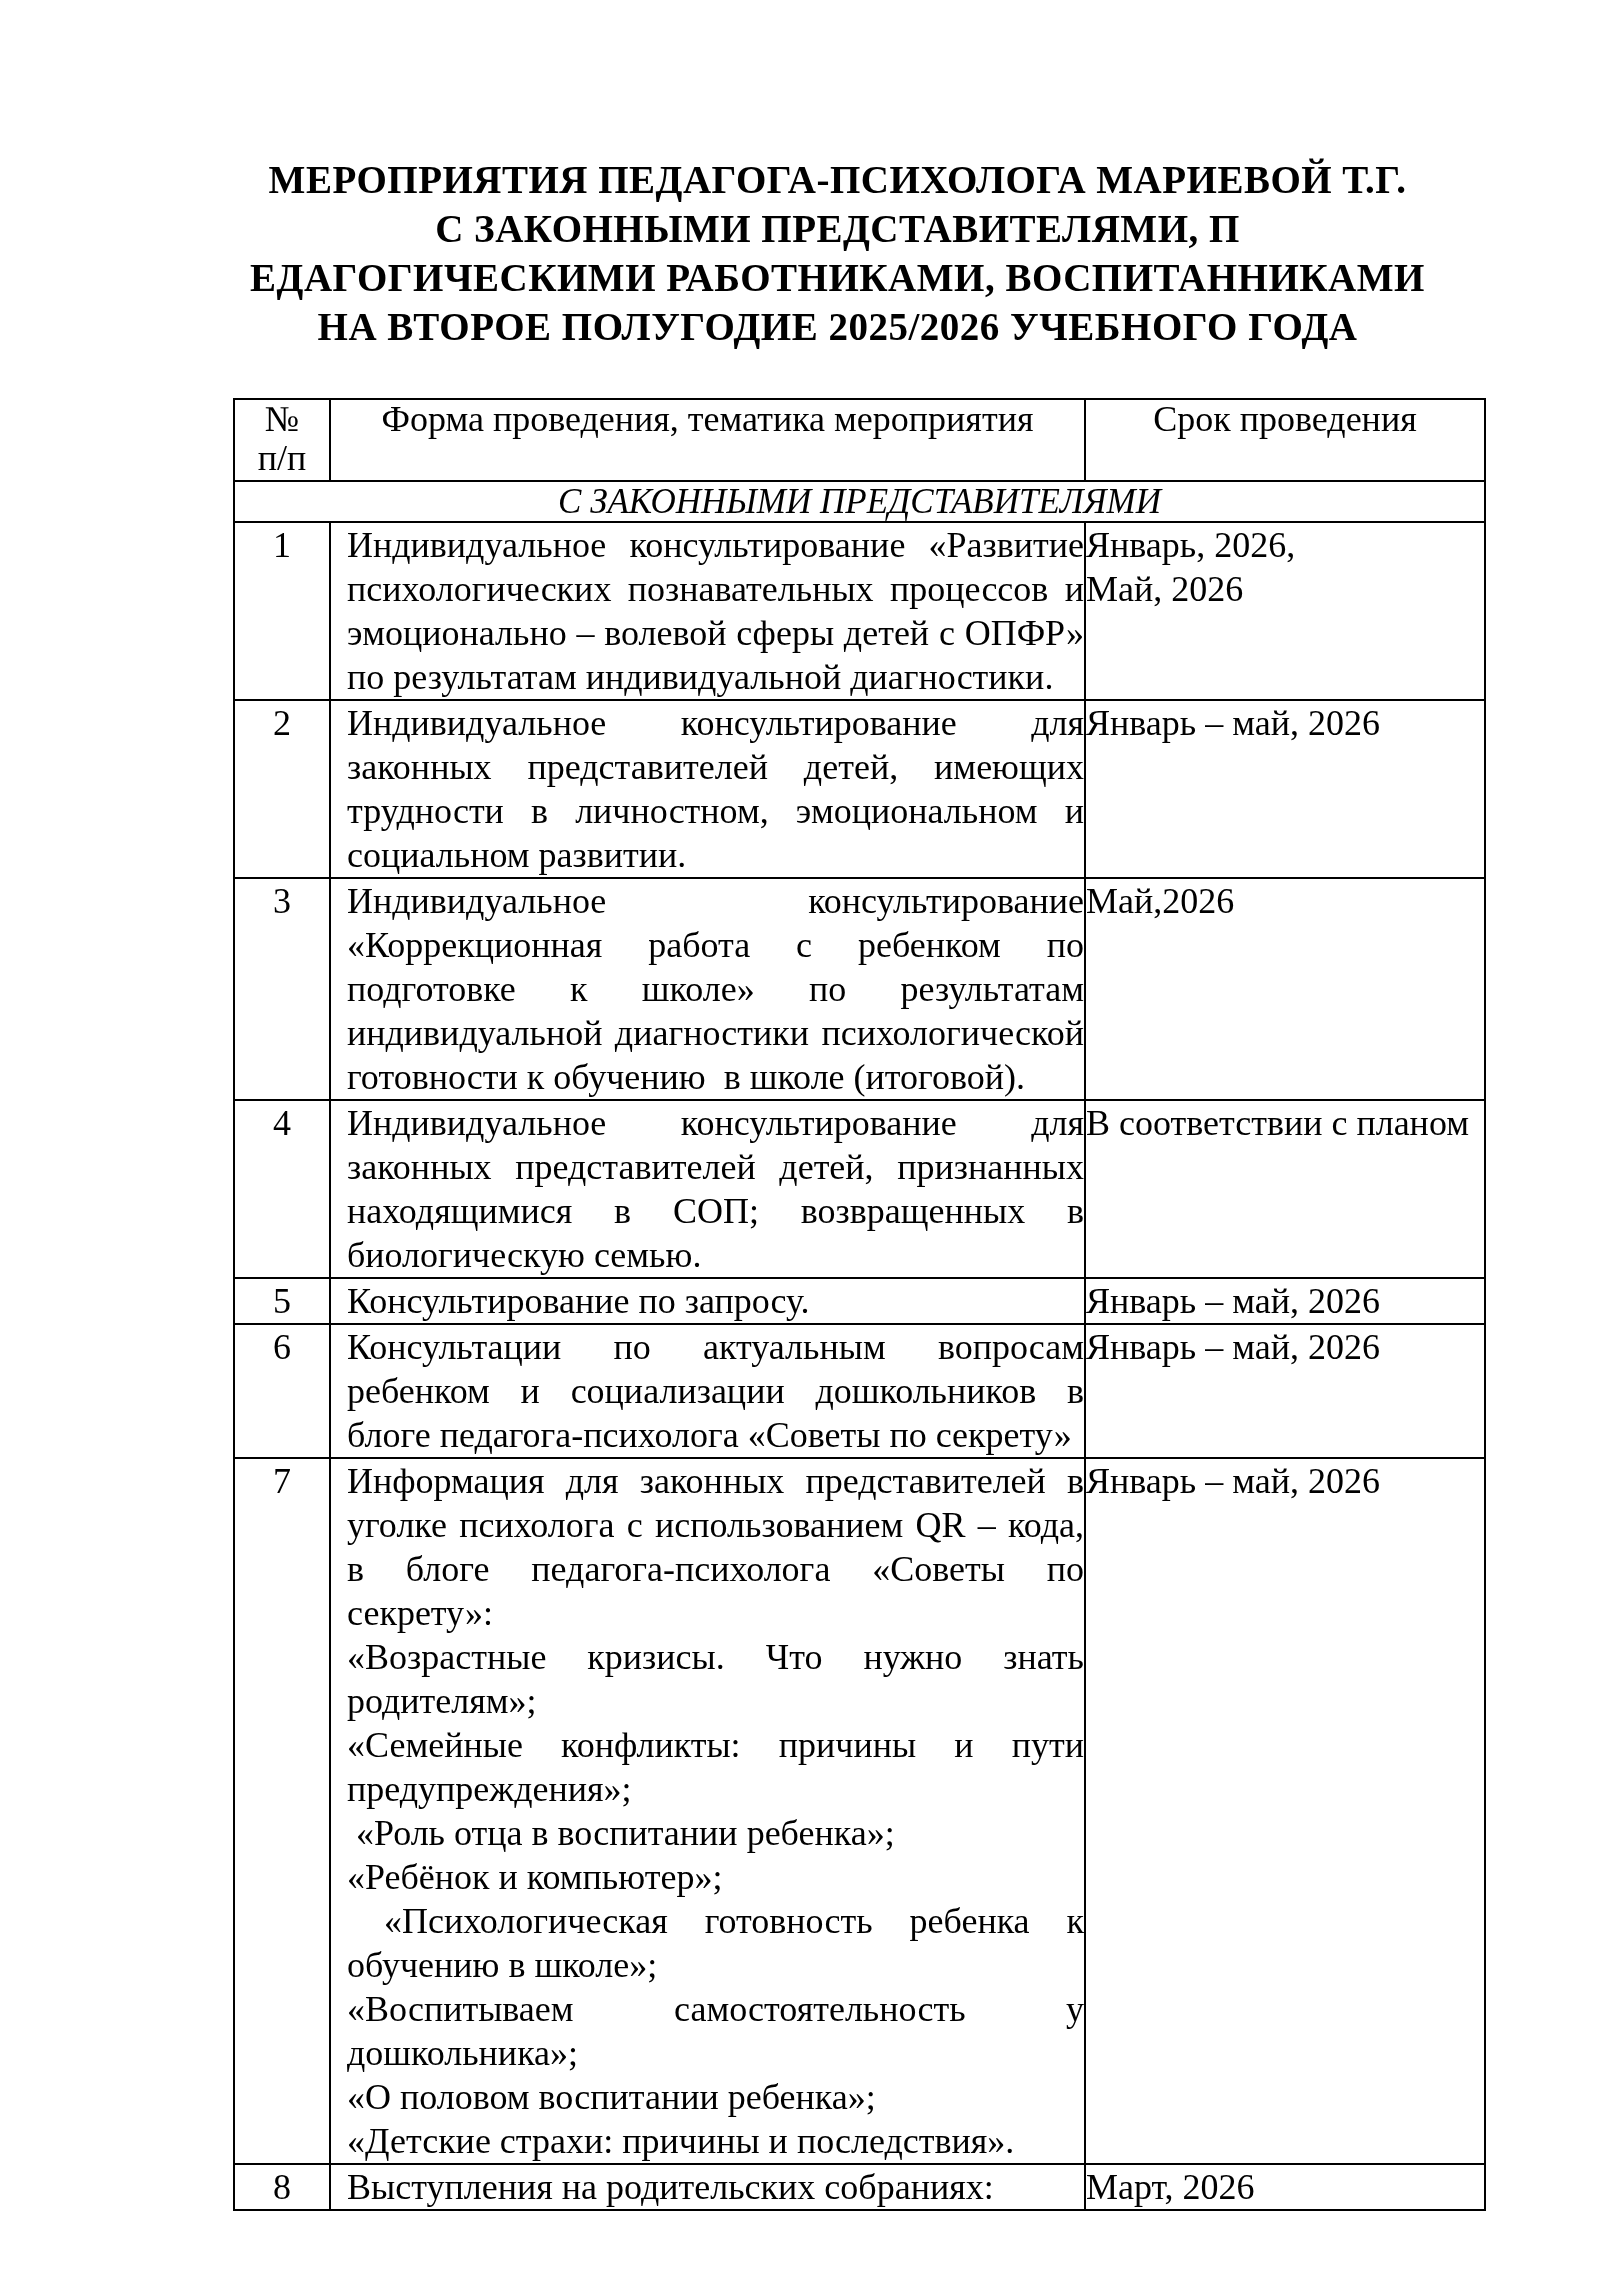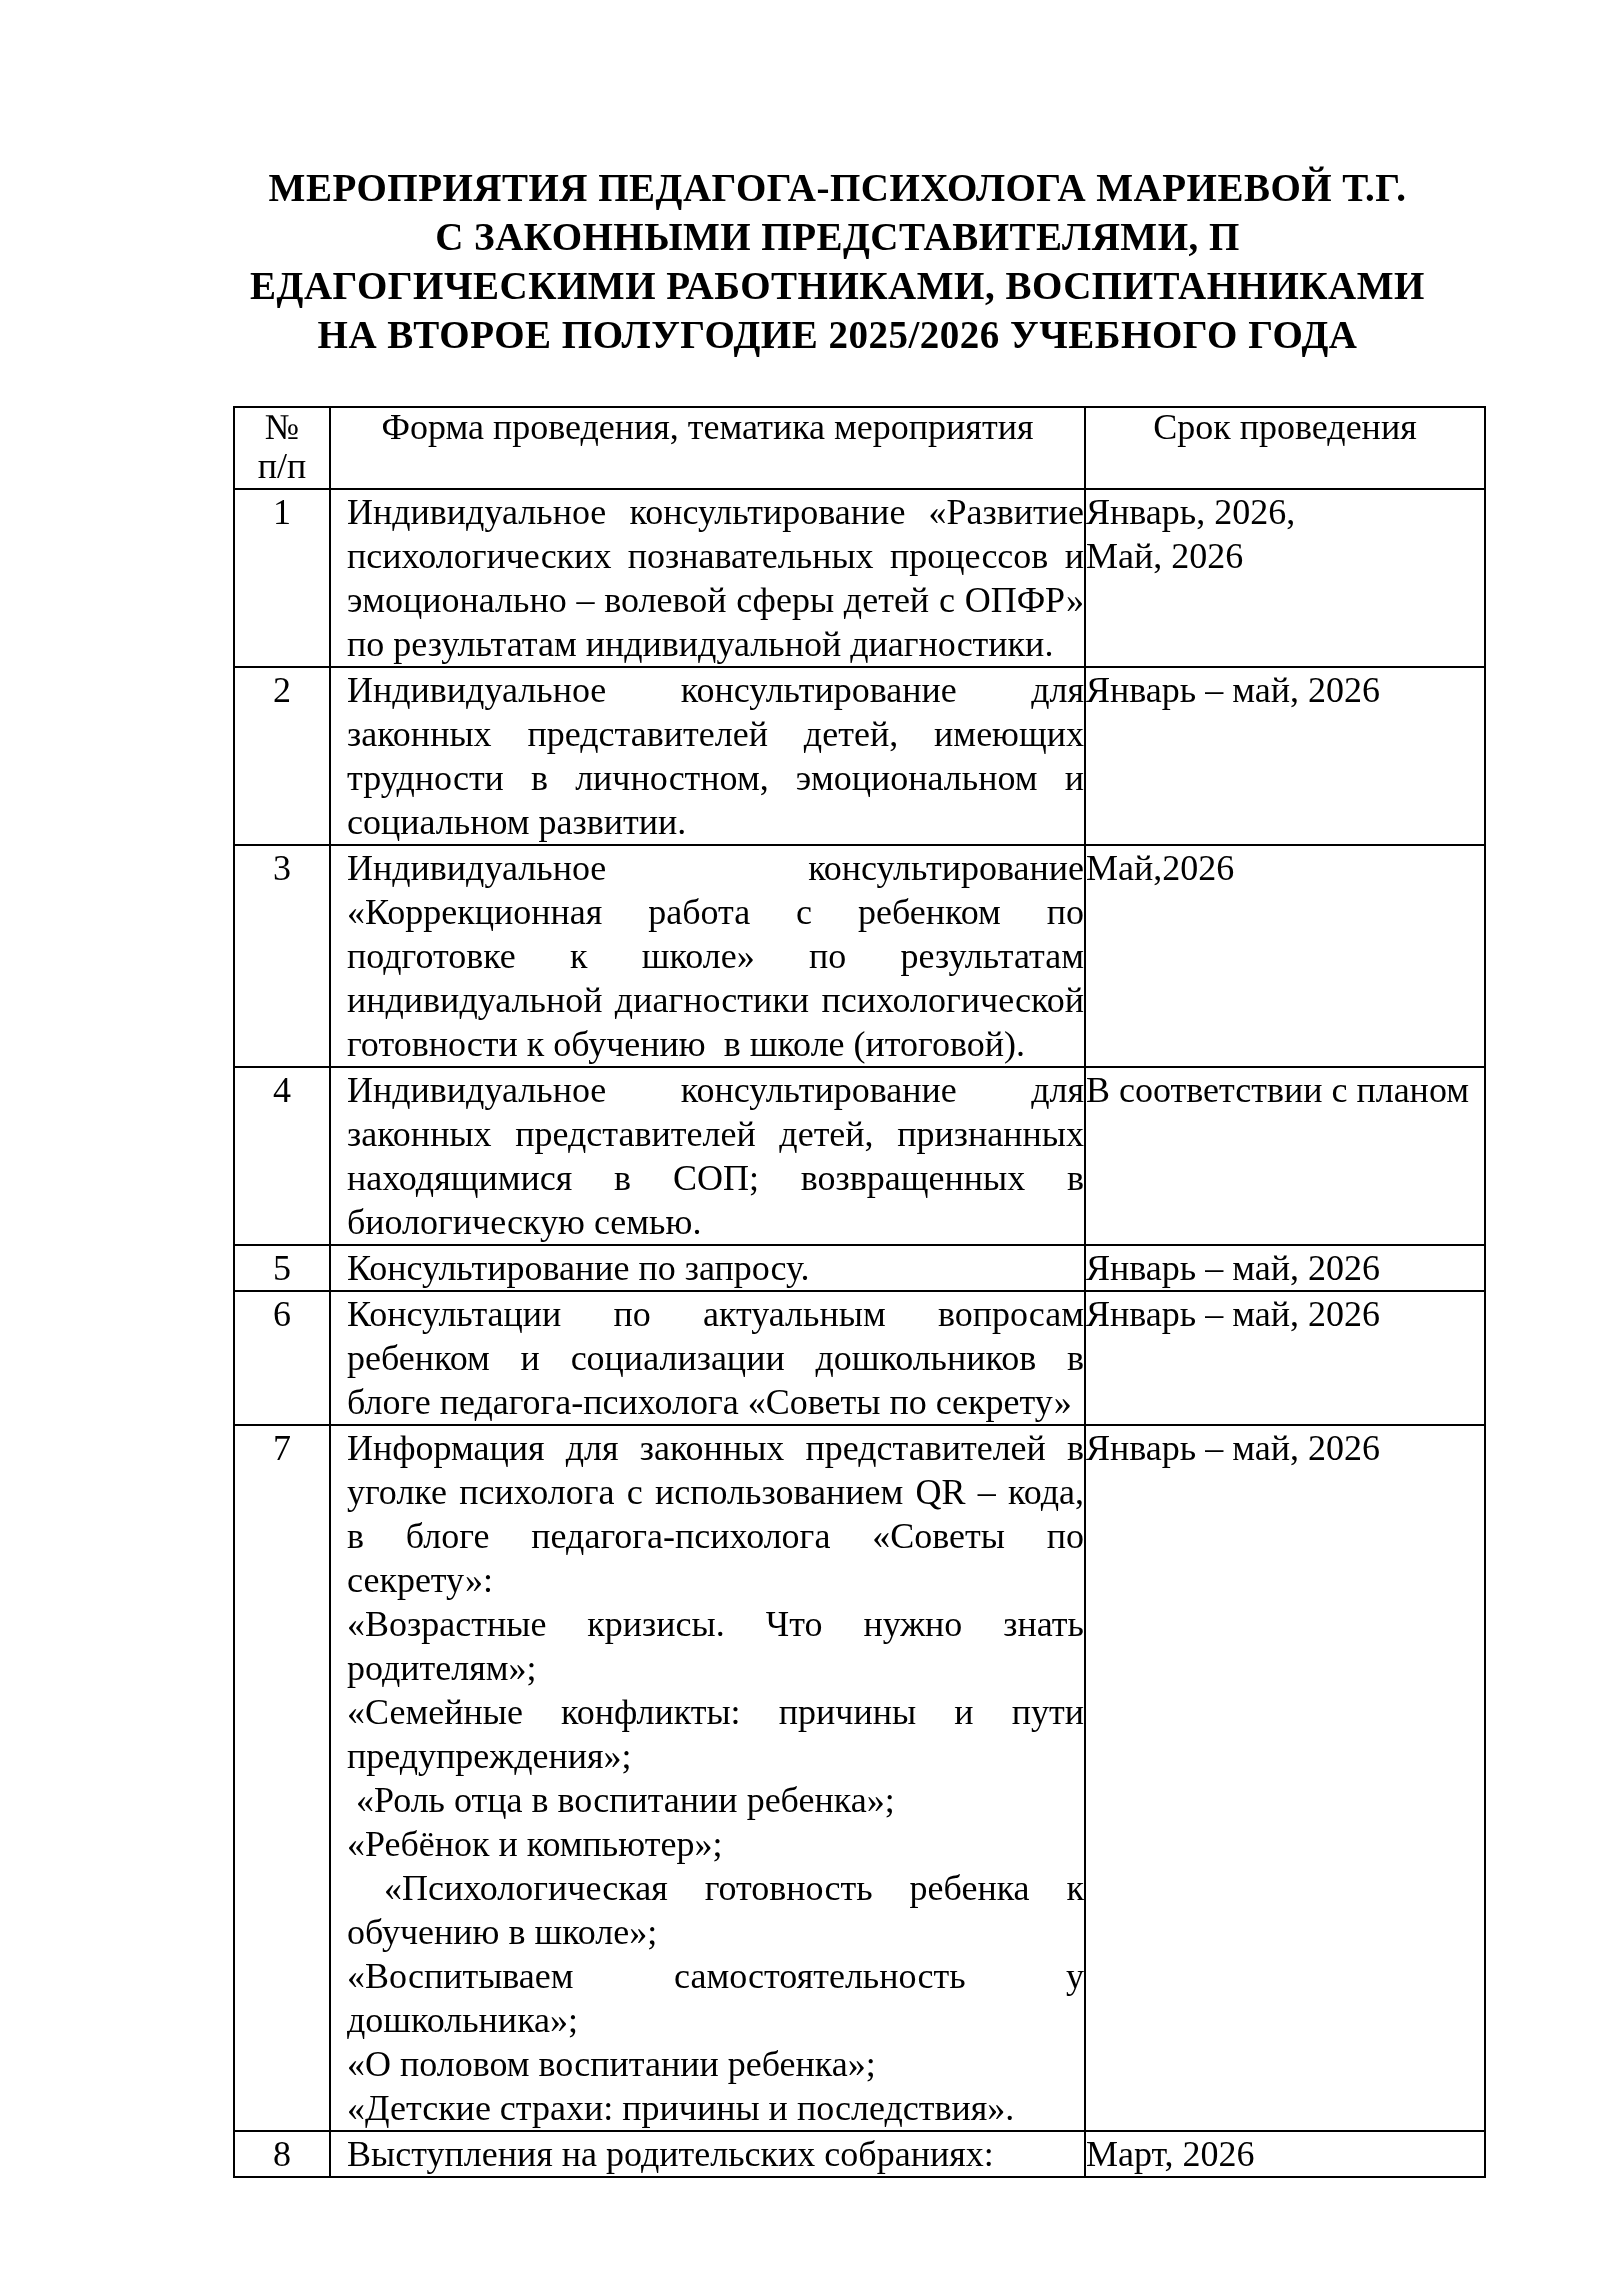--- a/index.html
+++ b/index.html
@@ -11,21 +11,21 @@
     width: 1621px;
     height: 2293px;
     position: relative;
     overflow: hidden;
     font-family: "Liberation Serif", serif;
     color: #000000;
   }
   .page {
     position: absolute;
     left: 233px;
-    top: 16px;
+    top: 8px;
     width: 1209px;
   }
   .doc-title {
     margin: 147px 0 0 0;
     font-size: 39px;
     line-height: 49px;
     font-weight: bold;
     text-align: center;
     letter-spacing: 0.5px;
   }
@@ -103,20 +103,23 @@
       <tr>
         <th>
           <div>№</div>
           <div>п/п</div>
         </th>
         <th>Форма проведения, тематика мероприятия</th>
         <th>Срок проведения</th>
       </tr>
     </thead>
     <tbody id="table-body">
+      <tr class="section-row">
+        <td colspan="3">С ЗАКОННЫМИ ПРЕДСТАВИТЕЛЯМИ</td>
+      </tr>
     <tr>
           <td class="num">1</td>
           <td class="form">
             <p>Индивидуальное консультирование «Развитие психологических познавательных процессов и эмоционально – волевой сферы детей с ОПФР» по результатам индивидуальной диагностики.</p>
           </td>
           <td class="term">
             <div>Январь, 2026,</div>
             <div>Май, 2026</div>
           </td>
         </tr>

